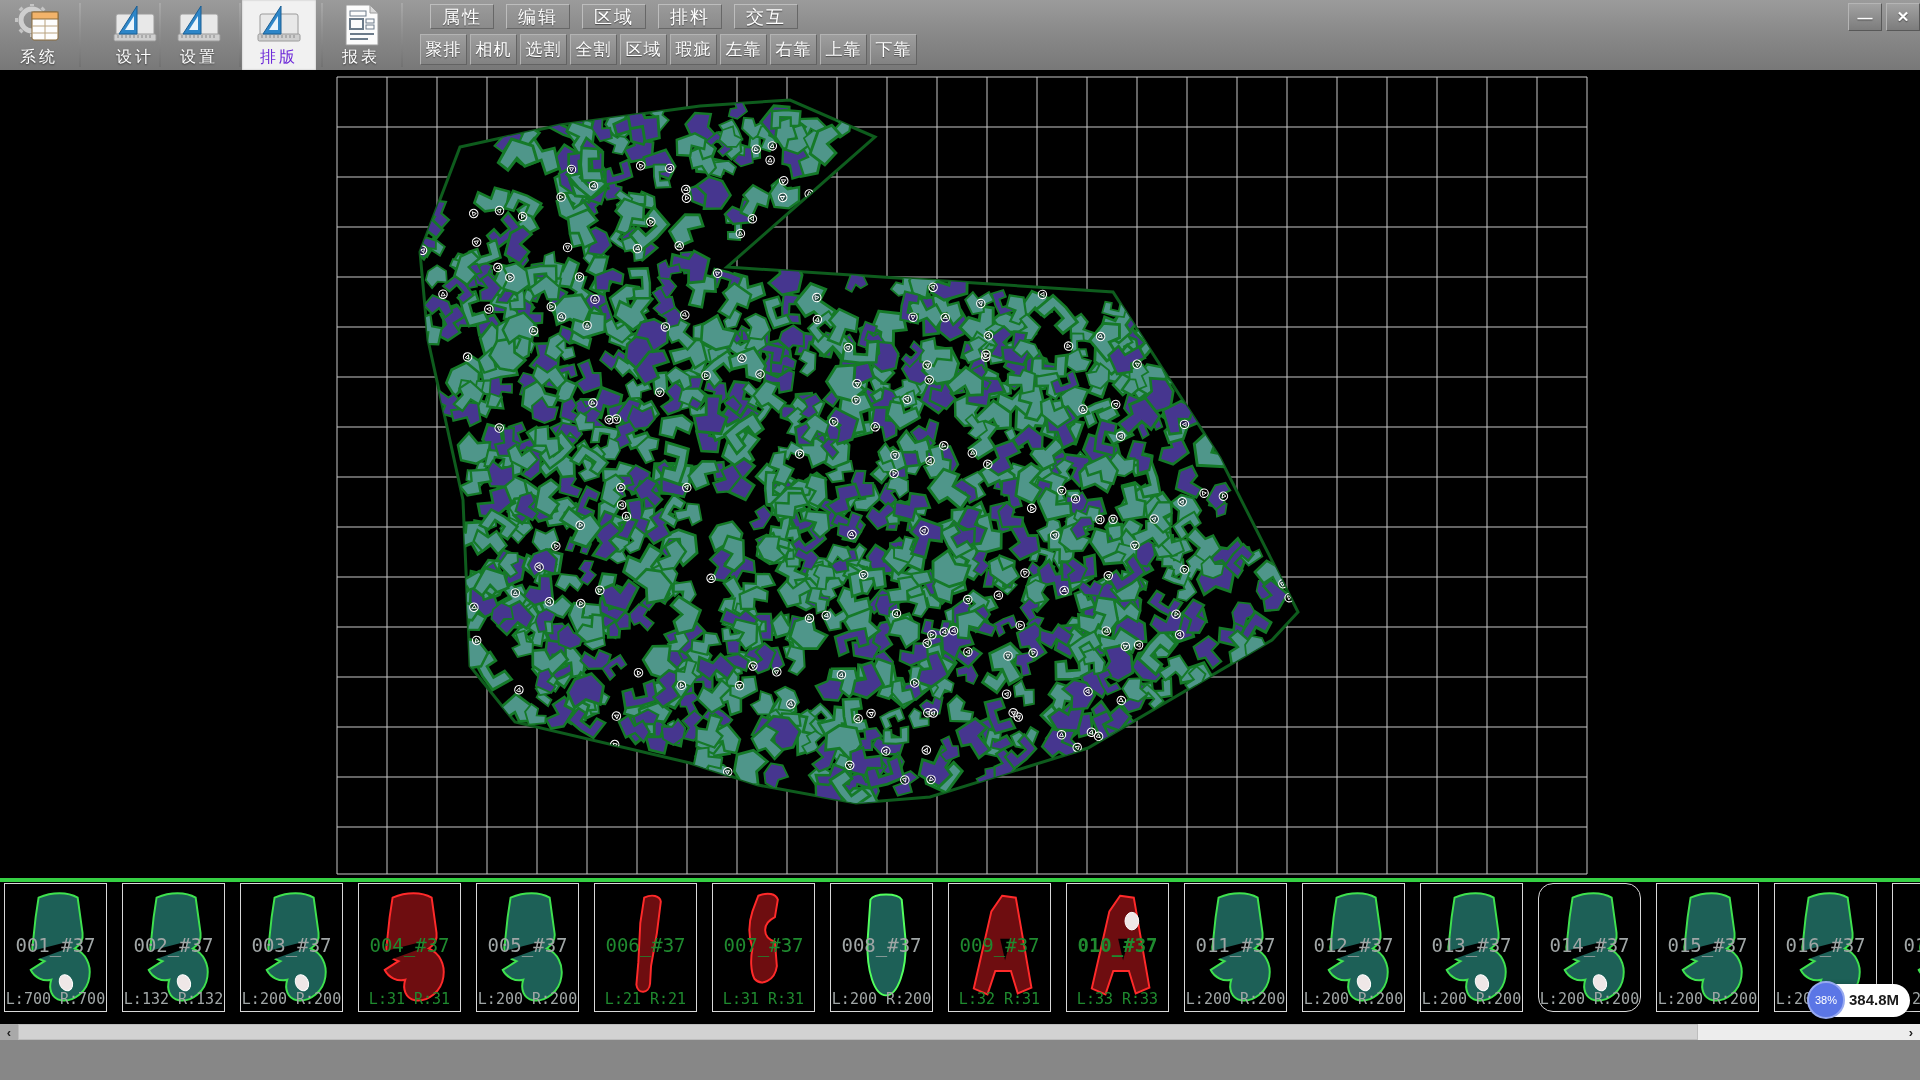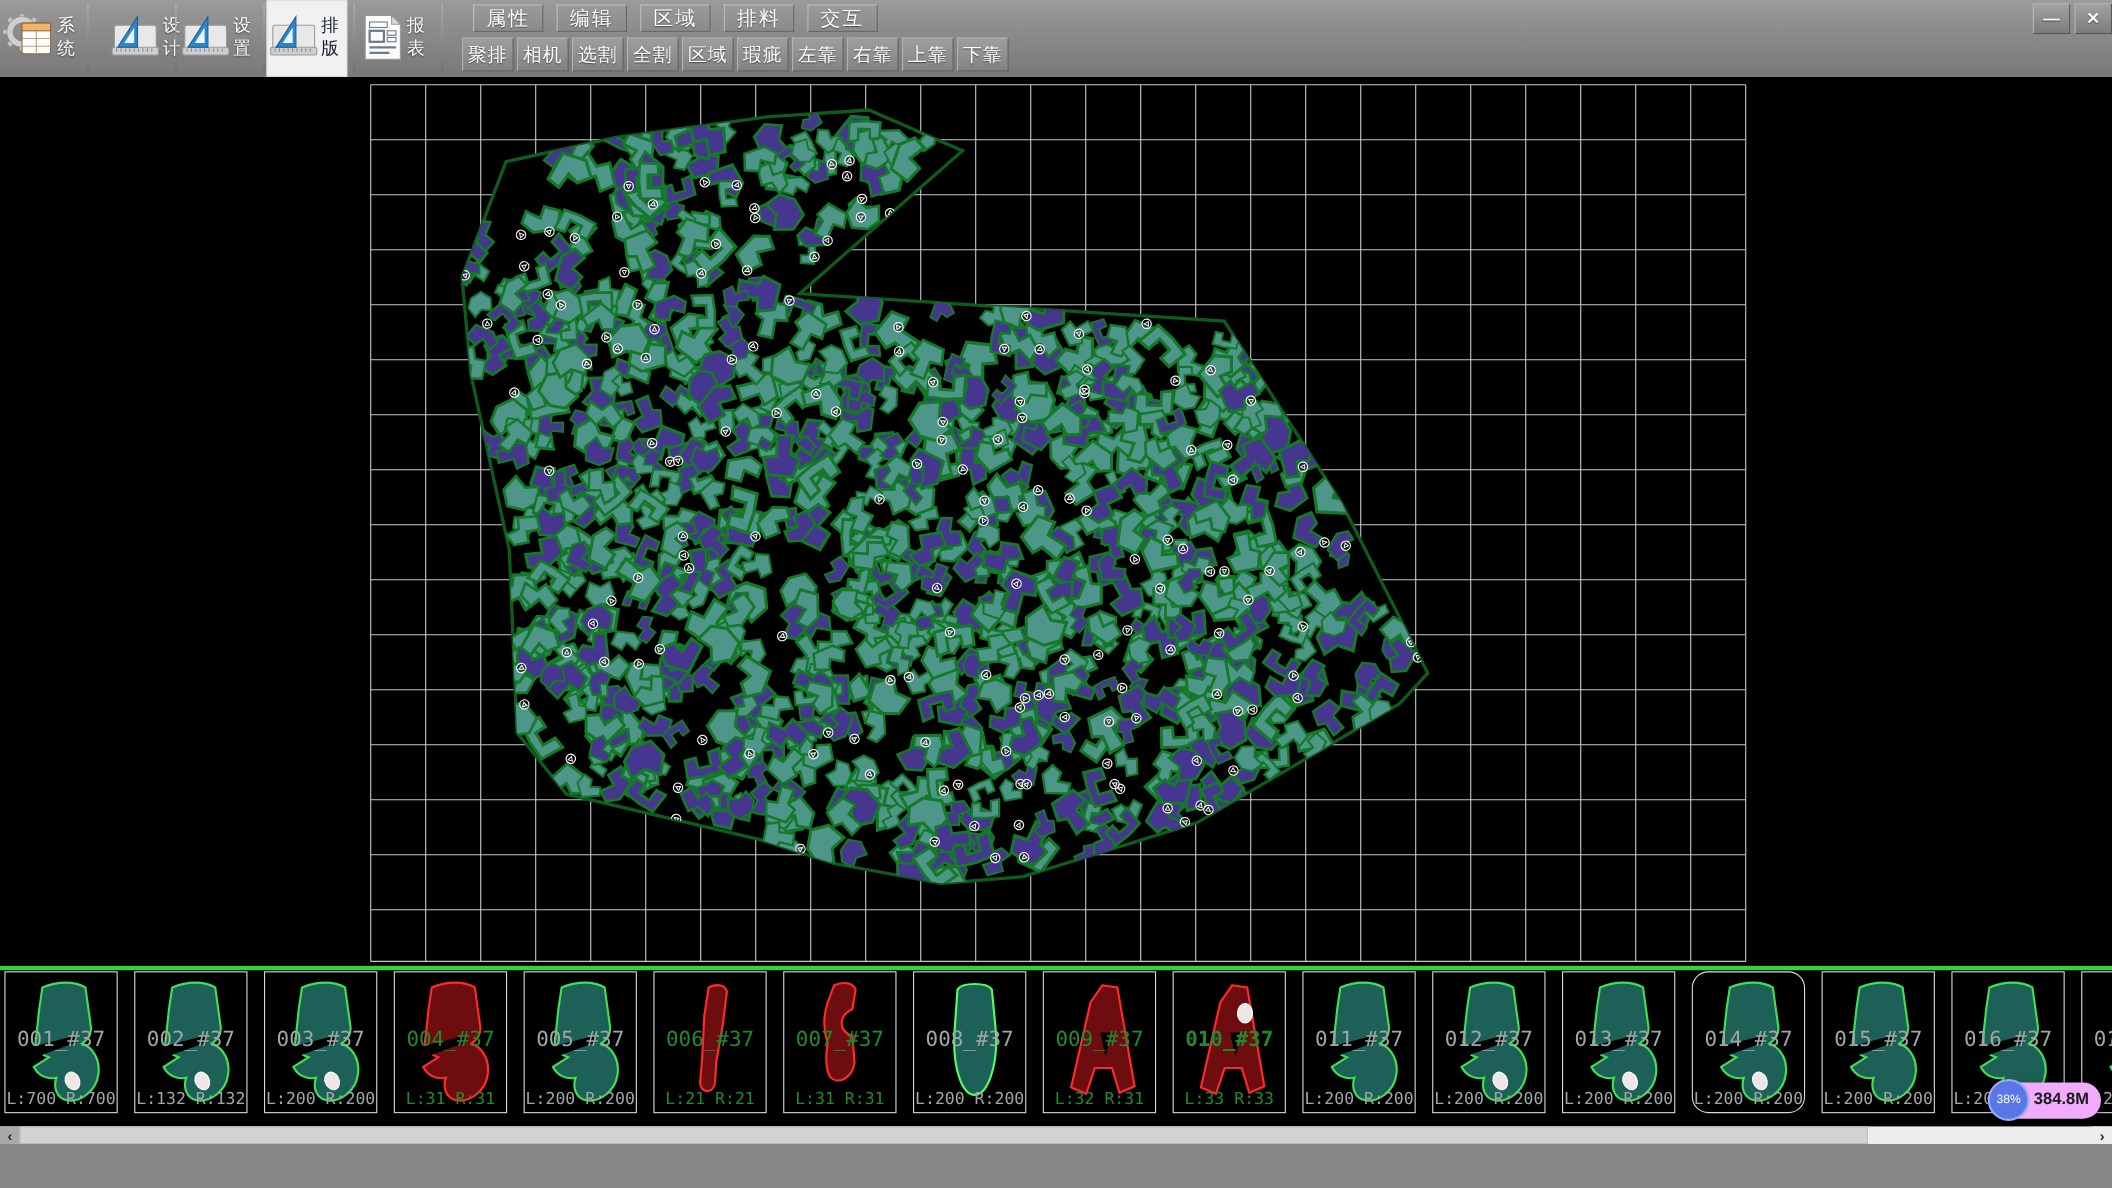--- a/index.html
+++ b/index.html
@@ -2,26 +2,26 @@
 <html><head>
 <meta charset="utf-8">
 <style>
   html,body{margin:0;padding:0;background:#000;width:1920px;height:1080px;overflow:hidden;
     font-family:"Liberation Sans",sans-serif;-webkit-font-smoothing:antialiased;}
   #app{position:relative;width:1920px;height:1080px;background:#000;}
 
   
   #toolbar{position:absolute;left:0;top:0;width:1920px;height:70px;
     background:linear-gradient(#9b9b9b,#8a8a8a 45%,#787878);}
-  .tb-big{position:absolute;top:0;height:70px;width:74px;display:flex;flex-direction:row;
+  .tb-big{position:absolute;top:0;height:70px;width:74px;display:flex;flex-direction:column;
     align-items:center;justify-content:flex-end;padding-bottom:2px;box-sizing:border-box;cursor:default;}
   .tb-big .tb-icon{width:52px;height:44px;display:flex;align-items:center;justify-content:center;}
   .tb-big .tb-lbl{font-size:16px;color:#fff;letter-spacing:3px;text-shadow:0 1px 2px rgba(0,0,0,.55);}
   .tb-big.active{background:#f1f1f1;box-shadow:inset 0 0 2px rgba(0,0,0,.25);}
-  .tb-big.active .tb-lbl{color:#0f172a;text-shadow:none;}
+  .tb-big.active .tb-lbl{color:#6d28d9;text-shadow:none;}
   .tb-sep{position:absolute;top:3px;height:64px;width:2px;
     background:linear-gradient(180deg,#b5b5b5,#6b6b6b);opacity:.55;}
   .menu-tab{position:absolute;top:4px;width:64px;height:25px;box-sizing:border-box;
     display:flex;align-items:center;justify-content:center;font-size:18px;color:#fff;
     letter-spacing:2px;text-shadow:0 1px 1px rgba(0,0,0,.5);
     background:linear-gradient(#9a9a9a,#8b8b8b);
     border:1px solid #bdbdbd;border-right-color:#676767;border-bottom-color:#676767;}
   .tool-btn{position:absolute;top:34px;width:47px;height:31px;box-sizing:border-box;
     display:flex;align-items:center;justify-content:center;font-size:17px;color:#fff;
     letter-spacing:1px;text-shadow:0 1px 1px rgba(0,0,0,.5);
@@ -40,21 +40,21 @@
   #parts-strip{position:absolute;left:0;top:878px;width:1920px;height:136px;box-sizing:border-box;
     background:#000;border-top:4px solid #35d144;overflow:hidden;}
   .part-cell{position:absolute;top:1px;height:129px;width:103px;box-sizing:border-box;
     background:#000;border:1px solid #d9d9d9;overflow:hidden;}
   .part-id{position:absolute;top:50px;left:0;width:100%;text-align:center;
     font:19px "DejaVu Sans Mono",monospace;letter-spacing:0px;pointer-events:none;}
   .part-lr{position:absolute;bottom:3px;left:0;width:100%;text-align:center;
     font:15px "DejaVu Sans Mono",monospace;pointer-events:none;}
 
   
-  #mem-badge{position:absolute;left:1810px;top:984px;width:100px;height:33px;background:#f0abfc;
+  #mem-badge{position:absolute;left:1810px;top:984px;width:100px;height:33px;background:#ffffff;
     border-radius:17px;box-shadow:0 2px 6px rgba(0,0,0,.45);z-index:30;}
   #mem-badge .mem-txt{position:absolute;right:11px;top:7px;font-size:15px;font-weight:bold;color:#1a1a1a;}
   #mem-badge .pct-circle{position:absolute;left:-3px;top:-3px;width:38px;height:38px;border-radius:50%;
     box-sizing:border-box;background:#5b76e6;border:2px solid #97a9f0;color:#fff;font-size:11px;
     display:flex;align-items:center;justify-content:center;}
 
   
   #hscroll{position:absolute;left:0;top:1024px;width:1920px;height:16px;background:#ededed;}
   #hscroll .sb-btn{position:absolute;top:0;width:18px;height:16px;display:flex;align-items:center;
     justify-content:center;font-size:13px;font-weight:bold;color:#222;background:#a9a9a9;}

